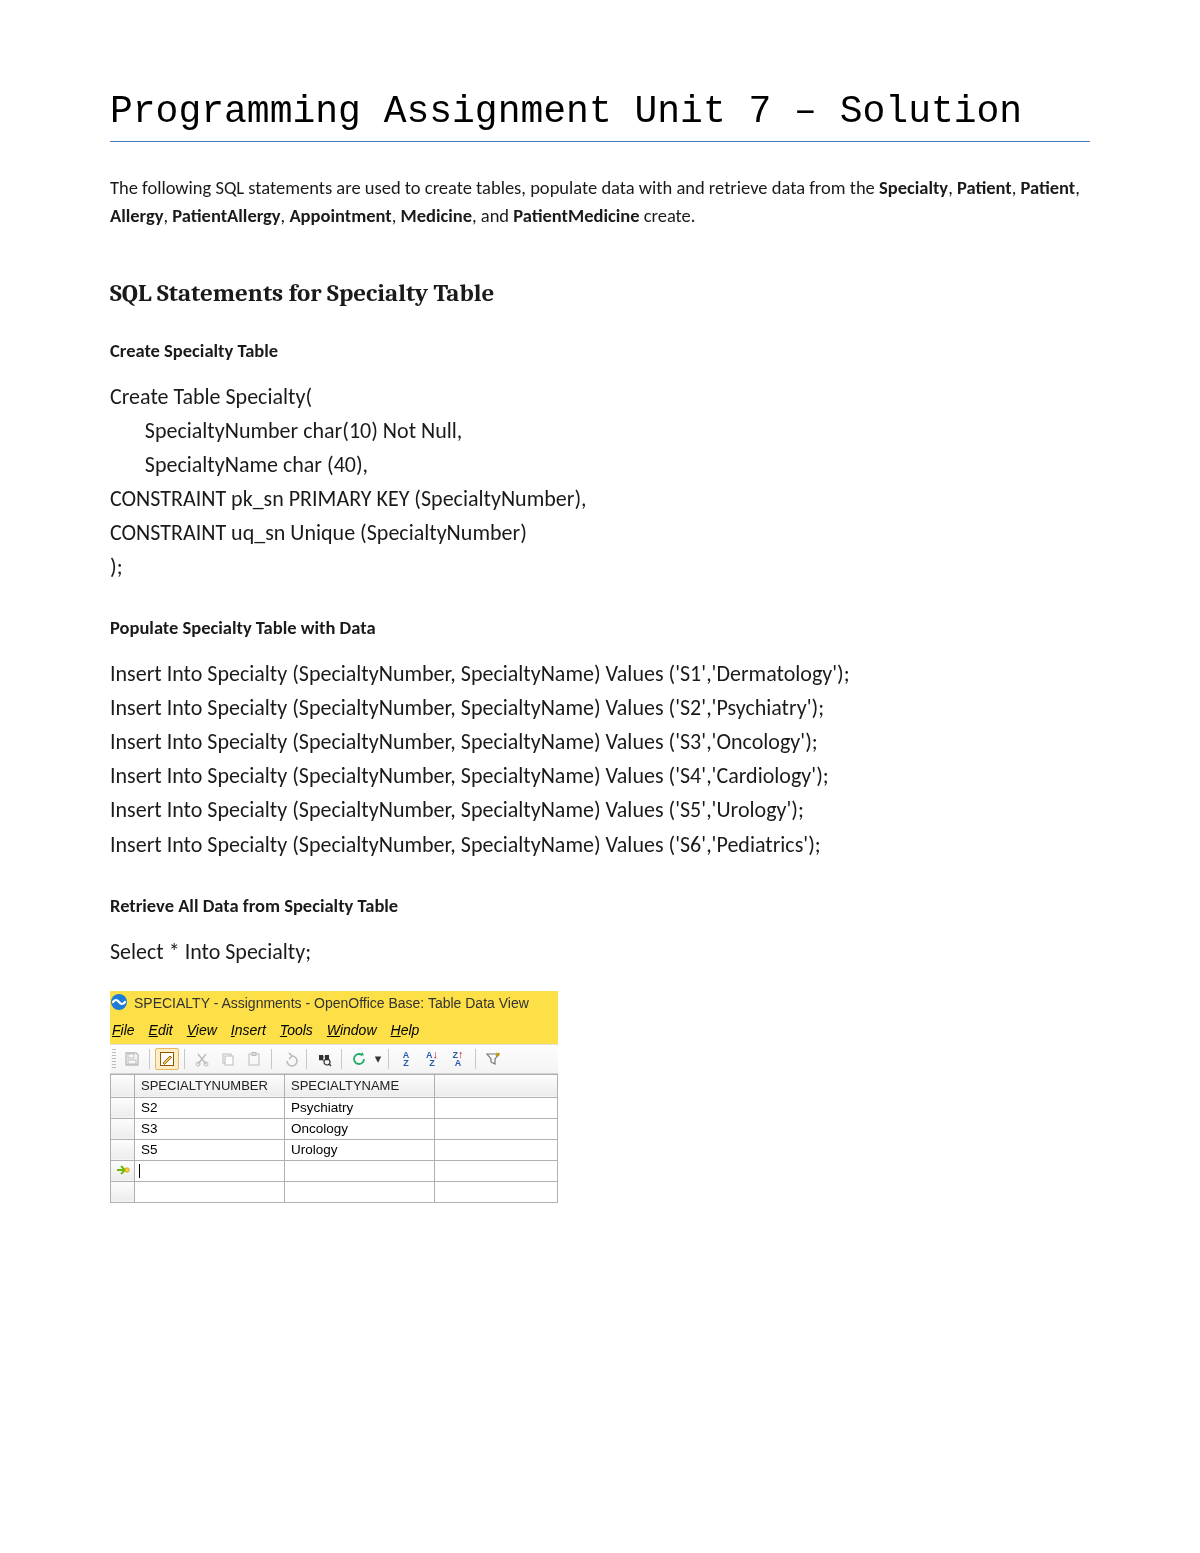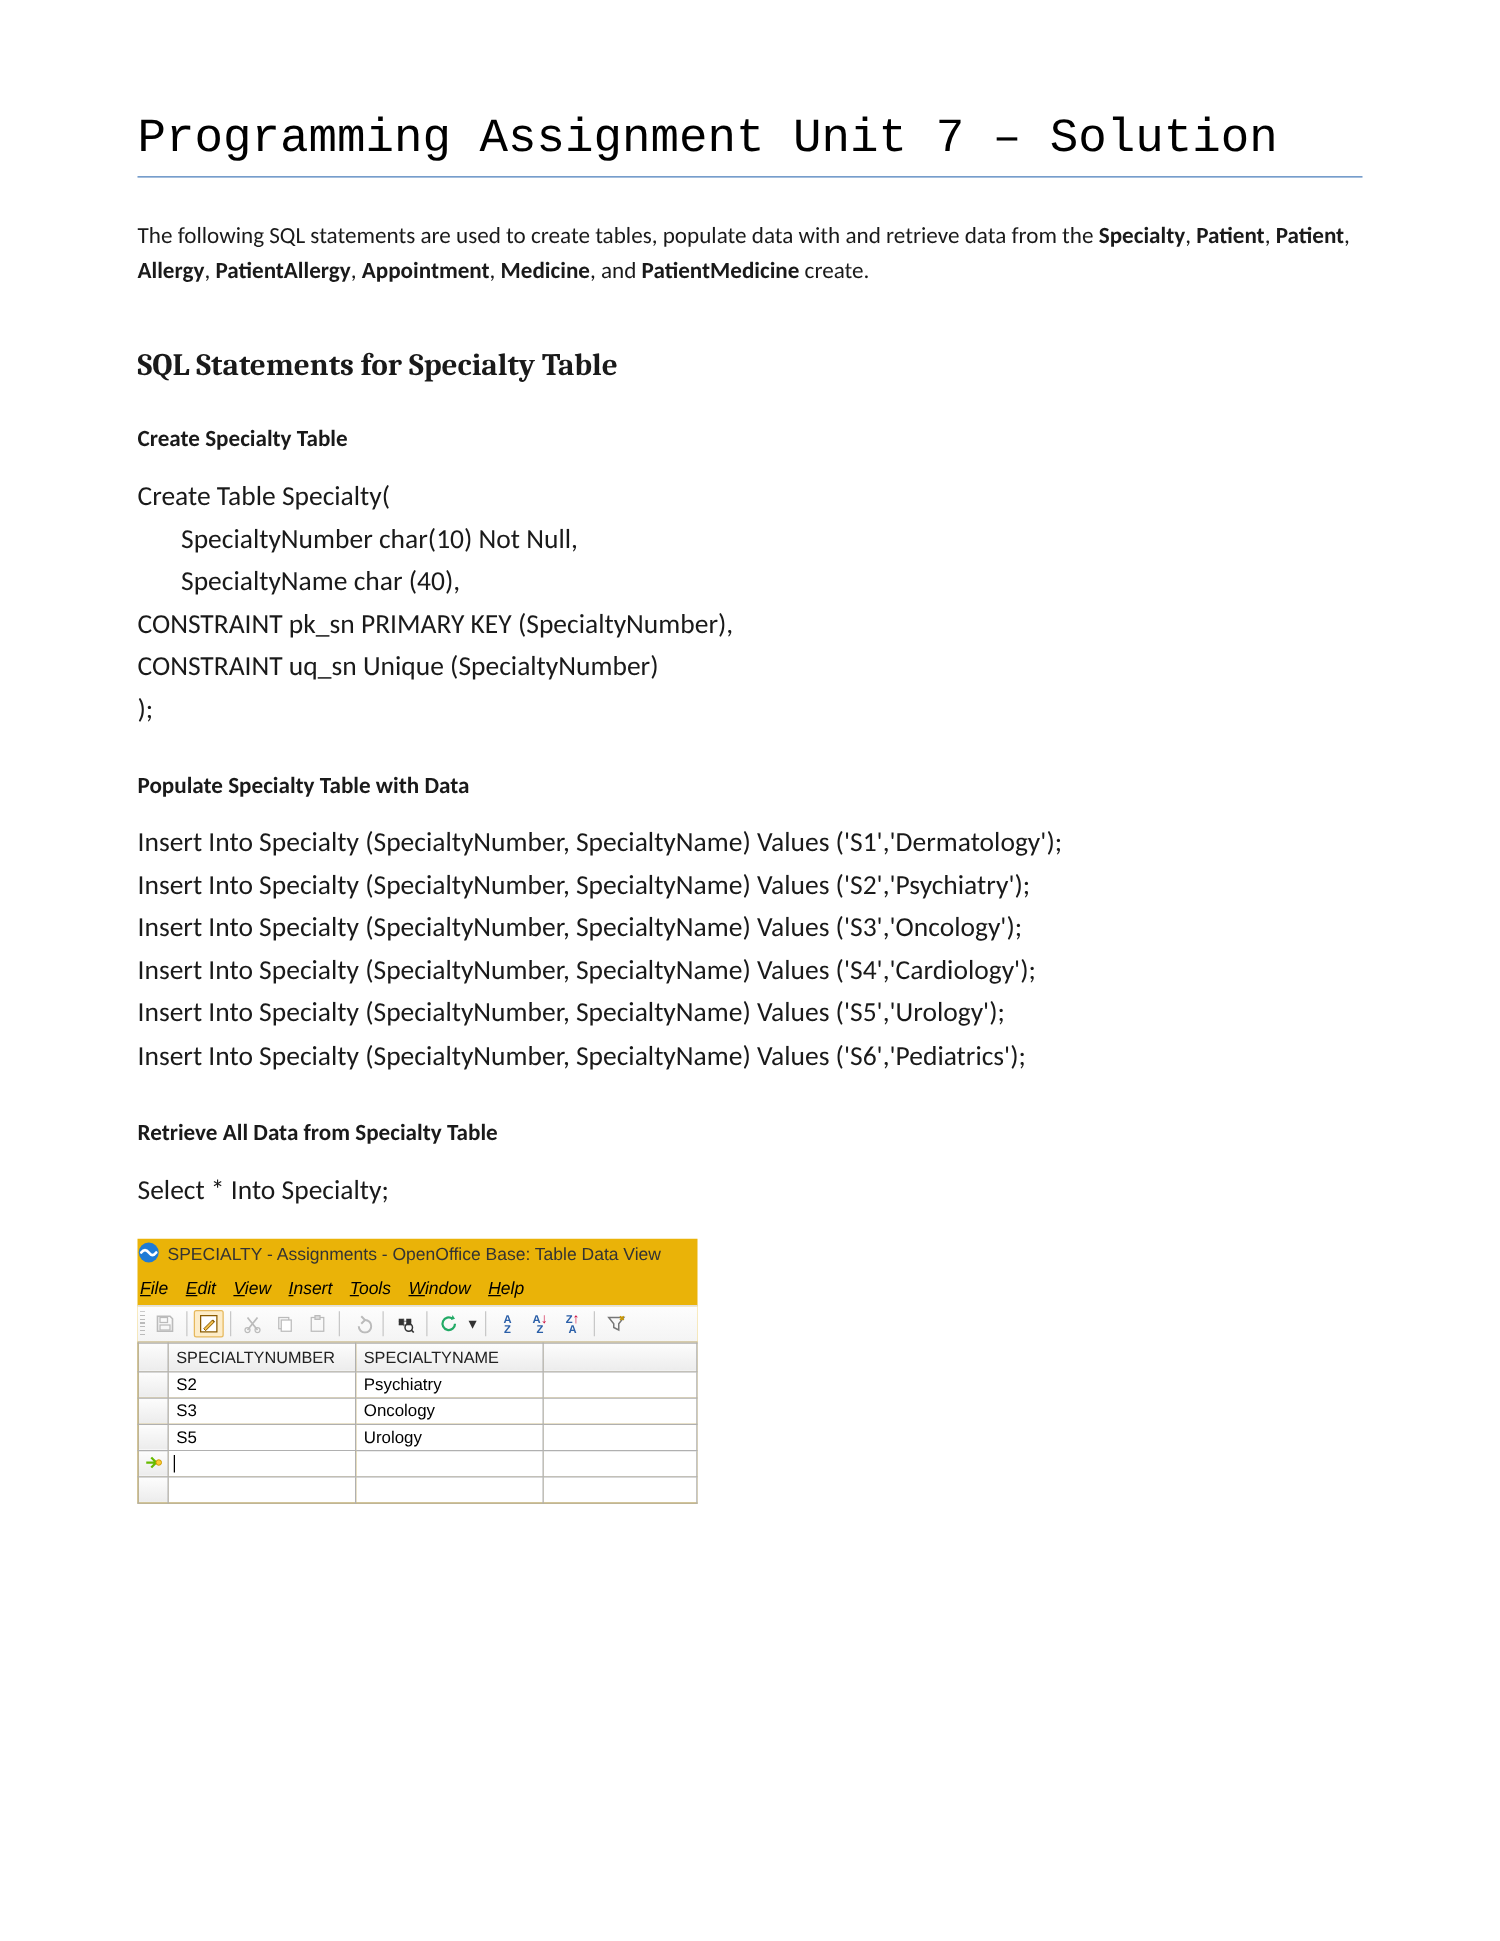--- a/index.html
+++ b/index.html
@@ -44,21 +44,21 @@
     white-space: pre;
     font-family: Calibri, "Segoe UI", Arial, sans-serif;
   }
 
   
   .oo-window {
     width: 448px;
     font-family: "Segoe UI", Tahoma, sans-serif;
     font-size: 13px;
     color: #000;
-    background: #eab308;
+    background: #fde047;
     margin-top: 6px;
   }
   .oo-titlebar {
     display: flex;
     align-items: center;
     gap: 6px;
     padding: 2px 0 6px 0;
   }
   .app-icon-svg { flex-shrink: 0; }
   .oo-title-text { font-size: 14px; color: #333; }

